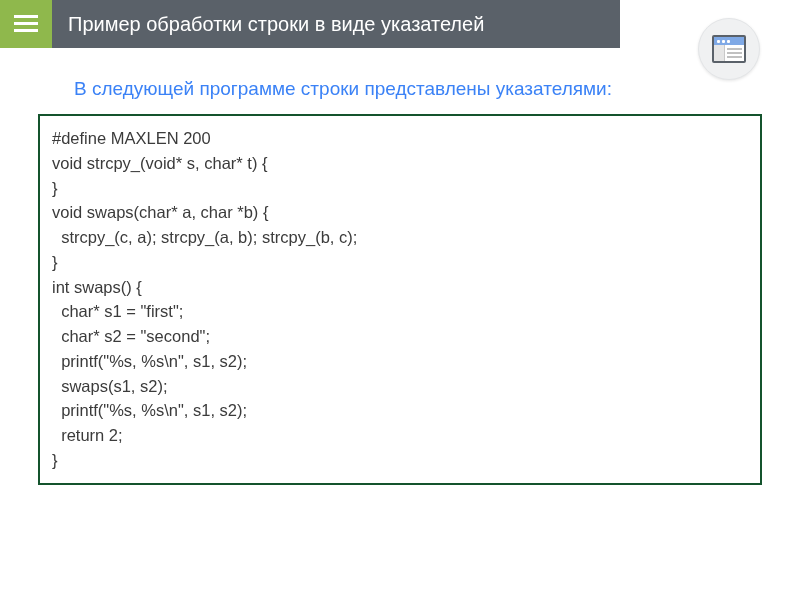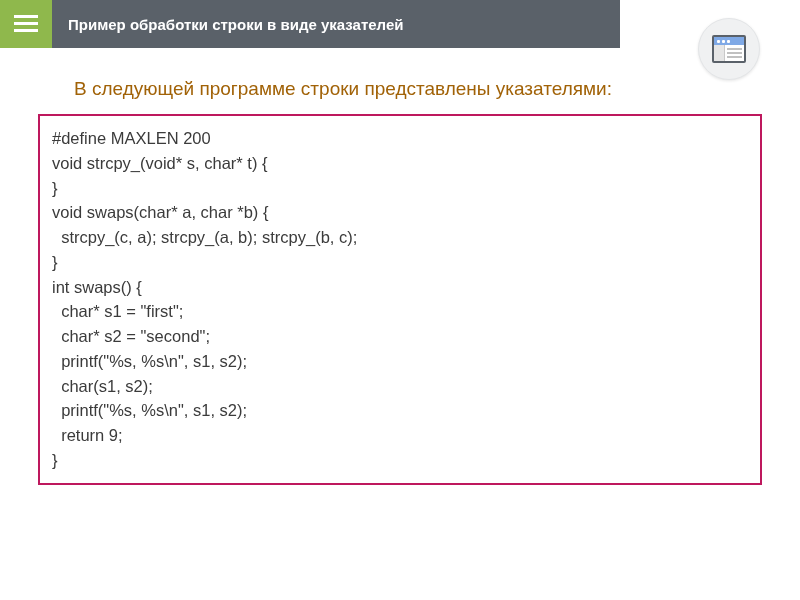--- a/index.html
+++ b/index.html
@@ -28,22 +28,22 @@
   .menu-block svg { display: block; }
   .title-block {
     flex: 1;
     background: #5a6169;
     display: flex;
     align-items: center;
     padding-left: 16px;
   }
   .title-text {
     color: #ffffff;
-    font-size: 15px;
-    font-weight: 700;
+    font-size: 20px;
+    font-weight: 400;
   }
   .badge {
     position: absolute;
     top: 18px;
     right: 40px;
     width: 62px;
     height: 62px;
     border-radius: 50%;
     background: #f0f1f2;
     border: 1px solid #e3e5e7;
@@ -81,29 +81,29 @@
   .badge .win .body .main {
     flex: 1; background: #fff;
     display: flex; flex-direction: column; justify-content: space-around;
     padding: 2px 2px;
   }
   .badge .win .body .main span {
     height: 2px; background: #c0c0c0; display: block;
   }
 
   .subtitle {
-    color: #a16207;
+    color: #3b82f6;
     font-size: 19px;
     font-weight: 400;
     padding: 30px 0 14px 74px;
   }
 
   .codebox {
     margin: 0 38px 0 38px;
-    border: 2px solid #be185d;
+    border: 2px solid #14532d;
     background: #ffffff;
     padding: 10px 12px 10px 12px;
   }
   .codebox .line {
     color: #3b3b3b;
     font-size: 16.5px;
     line-height: 1.50;
     font-family: "Segoe UI", Arial, sans-serif;
     white-space: pre;
   }
@@ -148,17 +148,17 @@
   <div class="line">#define MAXLEN 200</div>
   <div class="line">void strcpy_(void* s, char* t) {</div>
   <div class="line">}</div>
   <div class="line">void swaps(char* a, char *b) {</div>
   <div class="line">  strcpy_(c, a); strcpy_(a, b); strcpy_(b, c);</div>
   <div class="line">}</div>
   <div class="line">int swaps() {</div>
   <div class="line">  char* s1 = "first";</div>
   <div class="line">  char* s2 = "second";</div>
   <div class="line">  printf("%s, %s\n", s1, s2);</div>
-  <div class="line">  char(s1, s2);</div>
+  <div class="line">  swaps(s1, s2);</div>
   <div class="line">  printf("%s, %s\n", s1, s2);</div>
-  <div class="line">  return 9;</div>
+  <div class="line">  return 2;</div>
   <div class="line">}</div>
 </div>
 
 </body></html>

